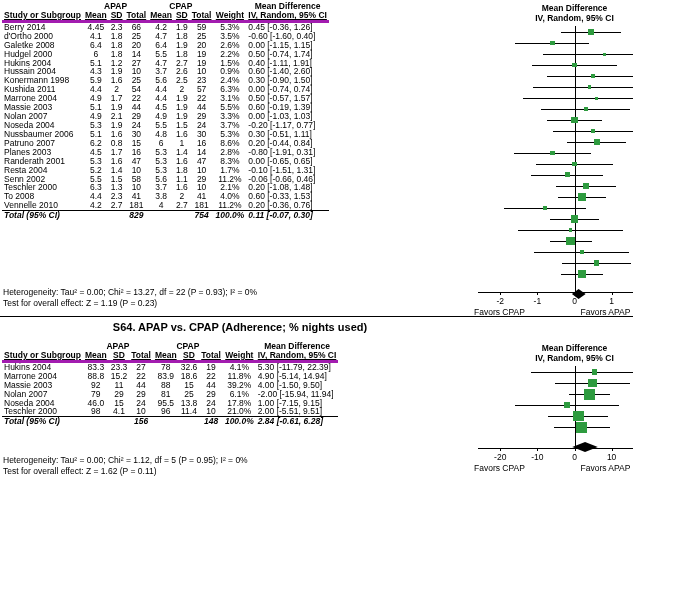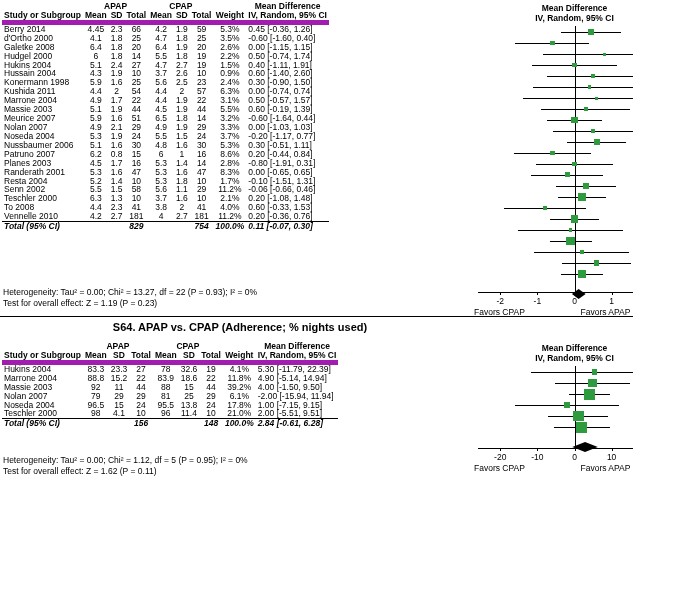--- a/index.html
+++ b/index.html
@@ -7,21 +7,21 @@
   .wrap{position:relative;width:633px;height:607px;overflow:hidden;}
 
   .plot{position:relative;width:685px;}
   table.fp{border-collapse:collapse;font-size:8.5px;line-height:1.05;}
   table.fp td,table.fp th{padding:0 2px;white-space:nowrap;}
   .hdr1 td,.hdr2 td{font-weight:bold;text-align:center;}
   .study{text-align:left;padding-left:2px;}
   .num{text-align:center;}
   .ci{text-align:left;padding-left:6px;}
   .rule-top{border-top:1px solid #000;}
-  .rule-bot{border-bottom:5px solid #a21caf;}
+  .rule-bot{border-bottom:3px solid #a21caf;text-decoration:underline;}
   .total td{font-weight:bold;font-style:italic;}
   .foot{font-size:8.5px;text-align:left;white-space:nowrap;}
   .gbox{position:relative;}
   .axisline{position:absolute;background:#000;}
   .tick{position:absolute;width:1px;background:#000;}
   .ticklabel{position:absolute;font-size:8.5px;text-align:center;}
   .favor{position:absolute;font-size:8.5px;}
   .study-line{position:absolute;height:1px;background:#000;}
   .study-pt{position:absolute;background:#2e9b3f;}
   .sectitle{font-weight:bold;font-size:11px;text-align:center;}
@@ -95,21 +95,21 @@
             <td class="num">14</td>
             <td class="num">5.5</td>
             <td class="num">1.8</td>
             <td class="num">19</td>
             <td class="num">2.2%</td>
             <td class="ci">0.50 [-0.74, 1.74]</td>
           </tr>
           <tr>
             <td class="study">Hukins 2004</td>
             <td class="num">5.1</td>
-            <td class="num">2.4</td>
+            <td class="num">1.2</td>
             <td class="num">27</td>
             <td class="num">4.7</td>
             <td class="num">2.7</td>
             <td class="num">19</td>
             <td class="num">1.5%</td>
             <td class="ci">0.40 [-1.11, 1.91]</td>
           </tr>
           <tr>
             <td class="study">Hussain 2004</td>
             <td class="num">4.3</td>
@@ -157,31 +157,20 @@
           <tr>
             <td class="study">Massie 2003</td>
             <td class="num">5.1</td>
             <td class="num">1.9</td>
             <td class="num">44</td>
             <td class="num">4.5</td>
             <td class="num">1.9</td>
             <td class="num">44</td>
             <td class="num">5.5%</td>
             <td class="ci">0.60 [-0.19, 1.39]</td>
-          </tr>
-          <tr>
-            <td class="study">Meurice 2007</td>
-            <td class="num">5.9</td>
-            <td class="num">1.6</td>
-            <td class="num">51</td>
-            <td class="num">6.5</td>
-            <td class="num">1.8</td>
-            <td class="num">14</td>
-            <td class="num">3.2%</td>
-            <td class="ci">-0.60 [-1.64, 0.44]</td>
           </tr>
           <tr>
             <td class="study">Nolan 2007</td>
             <td class="num">4.9</td>
             <td class="num">2.1</td>
             <td class="num">29</td>
             <td class="num">4.9</td>
             <td class="num">1.9</td>
             <td class="num">29</td>
             <td class="num">3.3%</td>
@@ -447,21 +436,21 @@
             <td class="num">29</td>
             <td class="num">29</td>
             <td class="num">81</td>
             <td class="num">25</td>
             <td class="num">29</td>
             <td class="num">6.1%</td>
             <td class="ci">-2.00 [-15.94, 11.94]</td>
           </tr>
           <tr>
             <td class="study">Noseda 2004</td>
-            <td class="num">96.5</td>
+            <td class="num">46.0</td>
             <td class="num">15</td>
             <td class="num">24</td>
             <td class="num">95.5</td>
             <td class="num">13.8</td>
             <td class="num">24</td>
             <td class="num">17.8%</td>
             <td class="ci">1.00 [-7.15, 9.15]</td>
           </tr>
           <tr>
             <td class="study">Teschler 2000</td>

